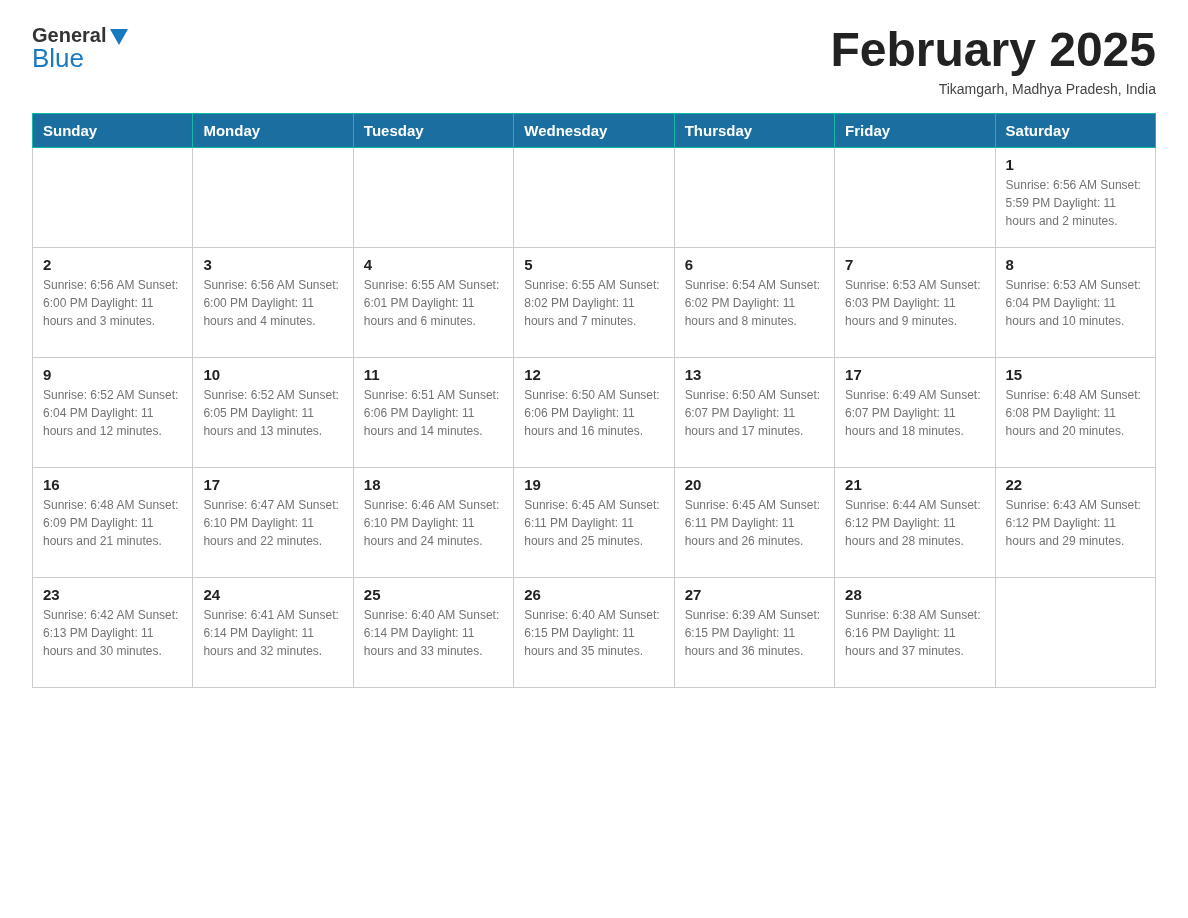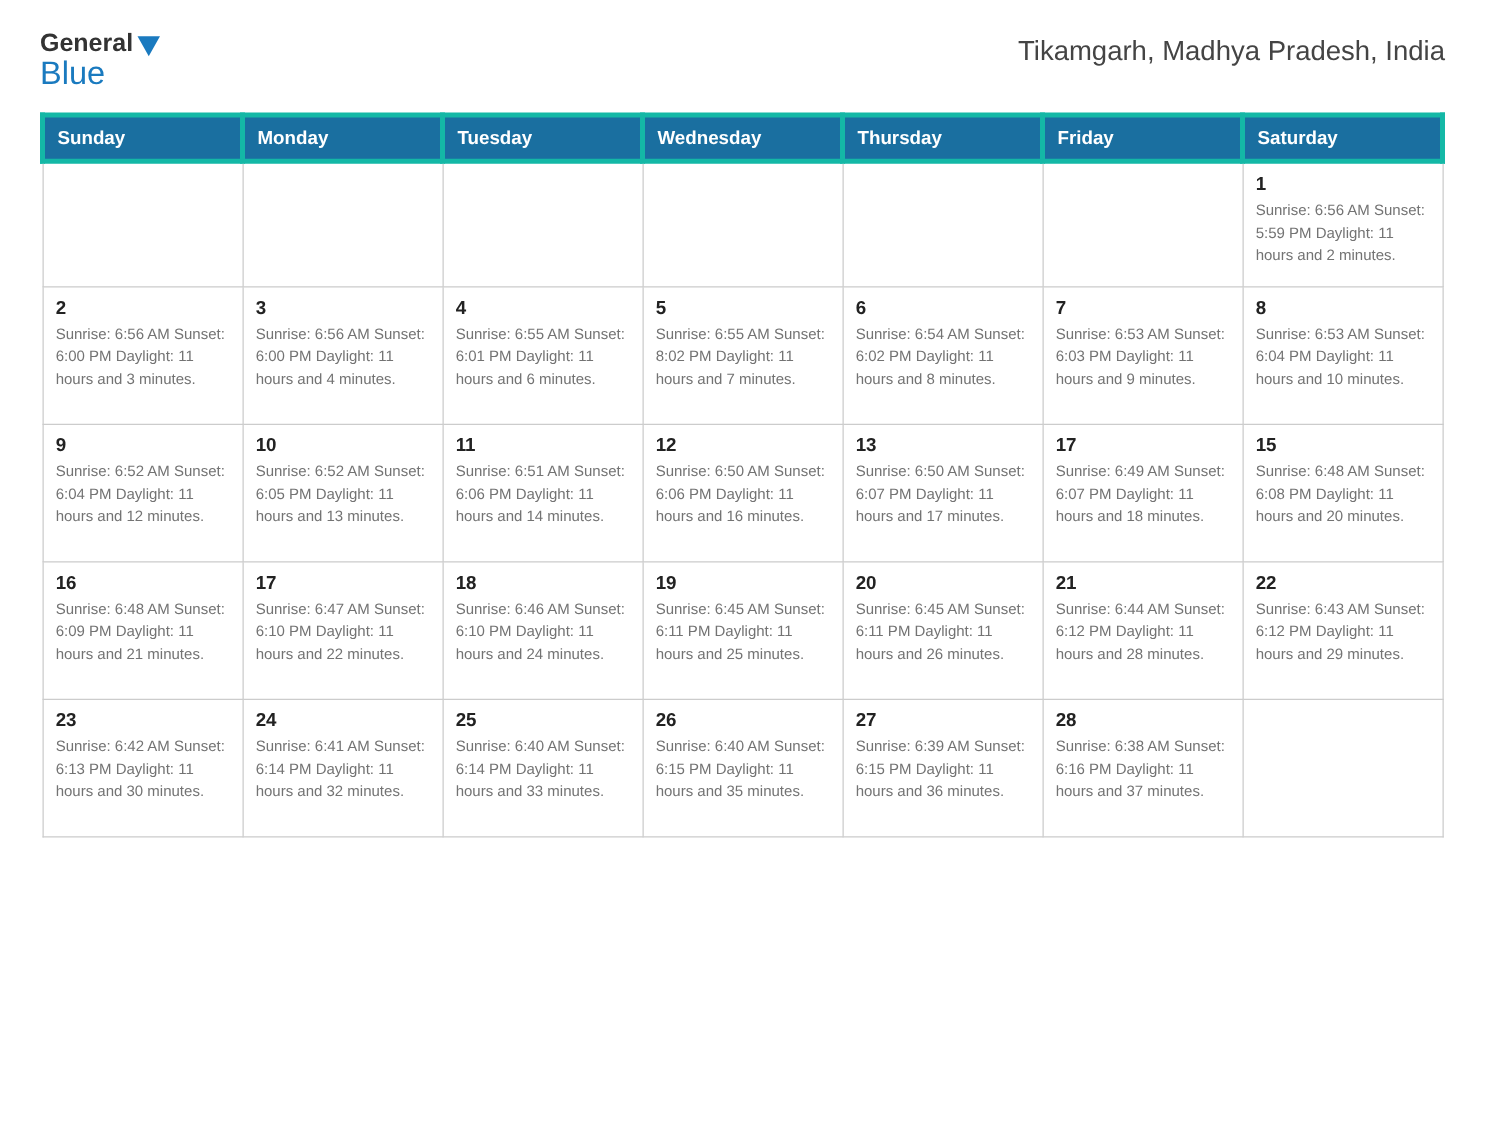--- a/index.html
+++ b/index.html
@@ -28,38 +28,38 @@
     .title-block {
       text-align: right;
     }
     .title-block h1 {
       font-size: 48px;
       font-weight: bold;
       color: #222;
       line-height: 1.1;
     }
     .title-block h2 {
-      font-size: 22px;
+      font-size: 14px;
       font-weight: normal;
       color: #444;
       margin-top: 4px;
     }
     table {
       width: 100%;
       border-collapse: collapse;
       table-layout: fixed;
     }
     thead tr th {
       background-color: #1a6fa0;
       color: #fff;
       font-size: 15px;
       font-weight: bold;
       padding: 8px 10px;
       text-align: left;
-      border: 4px solid #14b8a6;
+      border: 1px solid #14b8a6;
     }
     tbody tr td {
       vertical-align: top;
       padding: 8px 10px;
       font-size: 12.5px;
       color: #333;
       border: 1px solid #ccc;
       height: 110px;
     }
     tbody tr td .day-num {
@@ -85,20 +85,21 @@
   <div class="logo">
     <div class="logo-top-line">
       <span style="font-size:20px;font-weight:bold;color:#333;">General</span>
       <svg width="22" height="22" viewBox="0 0 22 22" style="margin-left:2px;">
         <polygon points="2,4 20,4 11,20" fill="#1a7abf"></polygon>
       </svg>
     </div>
     <span style="font-size:26px;font-weight:normal;color:#1a7abf;margin-top:-4px;">Blue</span>
   </div>
   <div class="title-block">
+    <h1>February 2025</h1>
     <h2>Tikamgarh, Madhya Pradesh, India</h2>
   </div>
 </div>
 
 <table>
   <thead>
     <tr>
       <th>Sunday</th>
       <th>Monday</th>
       <th>Tuesday</th>

